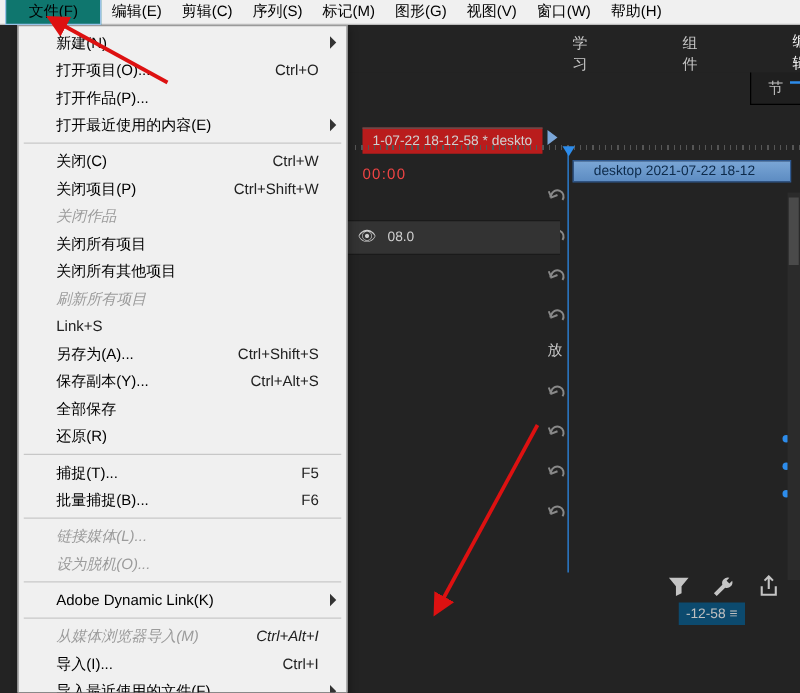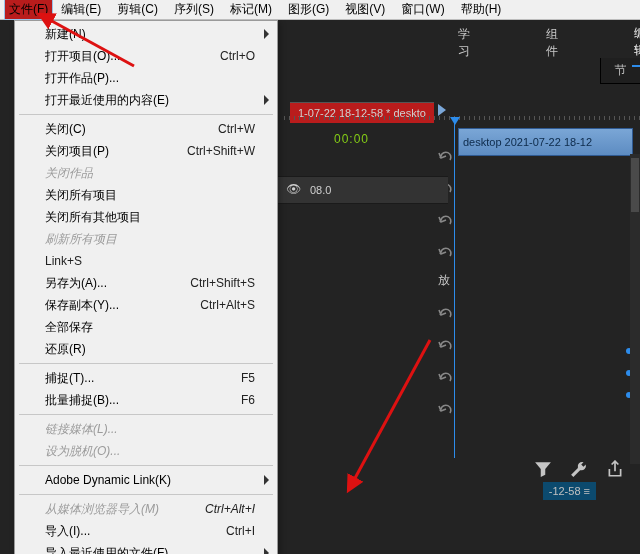--- a/index.html
+++ b/index.html
@@ -15,21 +15,21 @@
   .menubar {
     position: absolute; top: 0; left: 0; right: 0; height: 20px;
     background: #f0f0f0;
     border-bottom: 1px solid #bdbdbd;
     display: flex; align-items: center;
     padding-left: 4px;
     color: #000;
     z-index: 100;
   }
   .menubar .mitem { padding: 2px 8px; cursor: default; white-space: nowrap; }
-  .menubar .mitem.active { background: #b91c1c; border: 1px solid #99c2e8; padding: 1px 4px; }
+  .menubar .mitem.active { background: #0f766e; border: 1px solid #99c2e8; padding: 1px 18px; }
 
   
   .dropdown {
     position: absolute; top: 20px; left: 14px;
     width: 264px;
     background: #f0f0f0;
     border: 1px solid #9a9a9a;
     box-shadow: 2px 2px 6px rgba(0,0,0,.3);
     color: #000;
     z-index: 90;
@@ -86,29 +86,29 @@
   }
   .play-tri {
     position: absolute; top: 46px; left: 160px;
     width: 0; height: 0;
     border-left: 8px solid #7ba7d9;
     border-top: 6px solid transparent;
     border-bottom: 6px solid transparent;
   }
   .timecode {
     position: absolute; top: 74px; left: 12px;
-    color: #84cc16; font-size: 12px; letter-spacing: 1px; margin-left: 44px;
+    color: #ef4444; font-size: 12px; letter-spacing: 1px;
   }
   .clipbar {
     position: absolute; top: 70px; left: 180px;
-    height: 28px; width: 175px;
+    height: 18px; width: 175px;
     background: linear-gradient(#7aa6d6,#5d8cc2);
     border: 1px solid #2f5a92;
     color: #0d2a4a; font-size: 11px;
-    padding-left: 4px; overflow: hidden; white-space: nowrap;
+    padding-left: 16px; overflow: hidden; white-space: nowrap;
     display: flex; align-items: center;
   }
   .playhead {
     position: absolute; top: 60px; left: 176px; width: 0; height: 340px;
     border-left: 1px solid #2d8ceb;
   }
   .playhead::before {
     content:""; position:absolute; top:-1px; left:-5px;
     border-top:8px solid #2d8ceb; border-left:5px solid transparent; border-right:5px solid transparent;
   }

